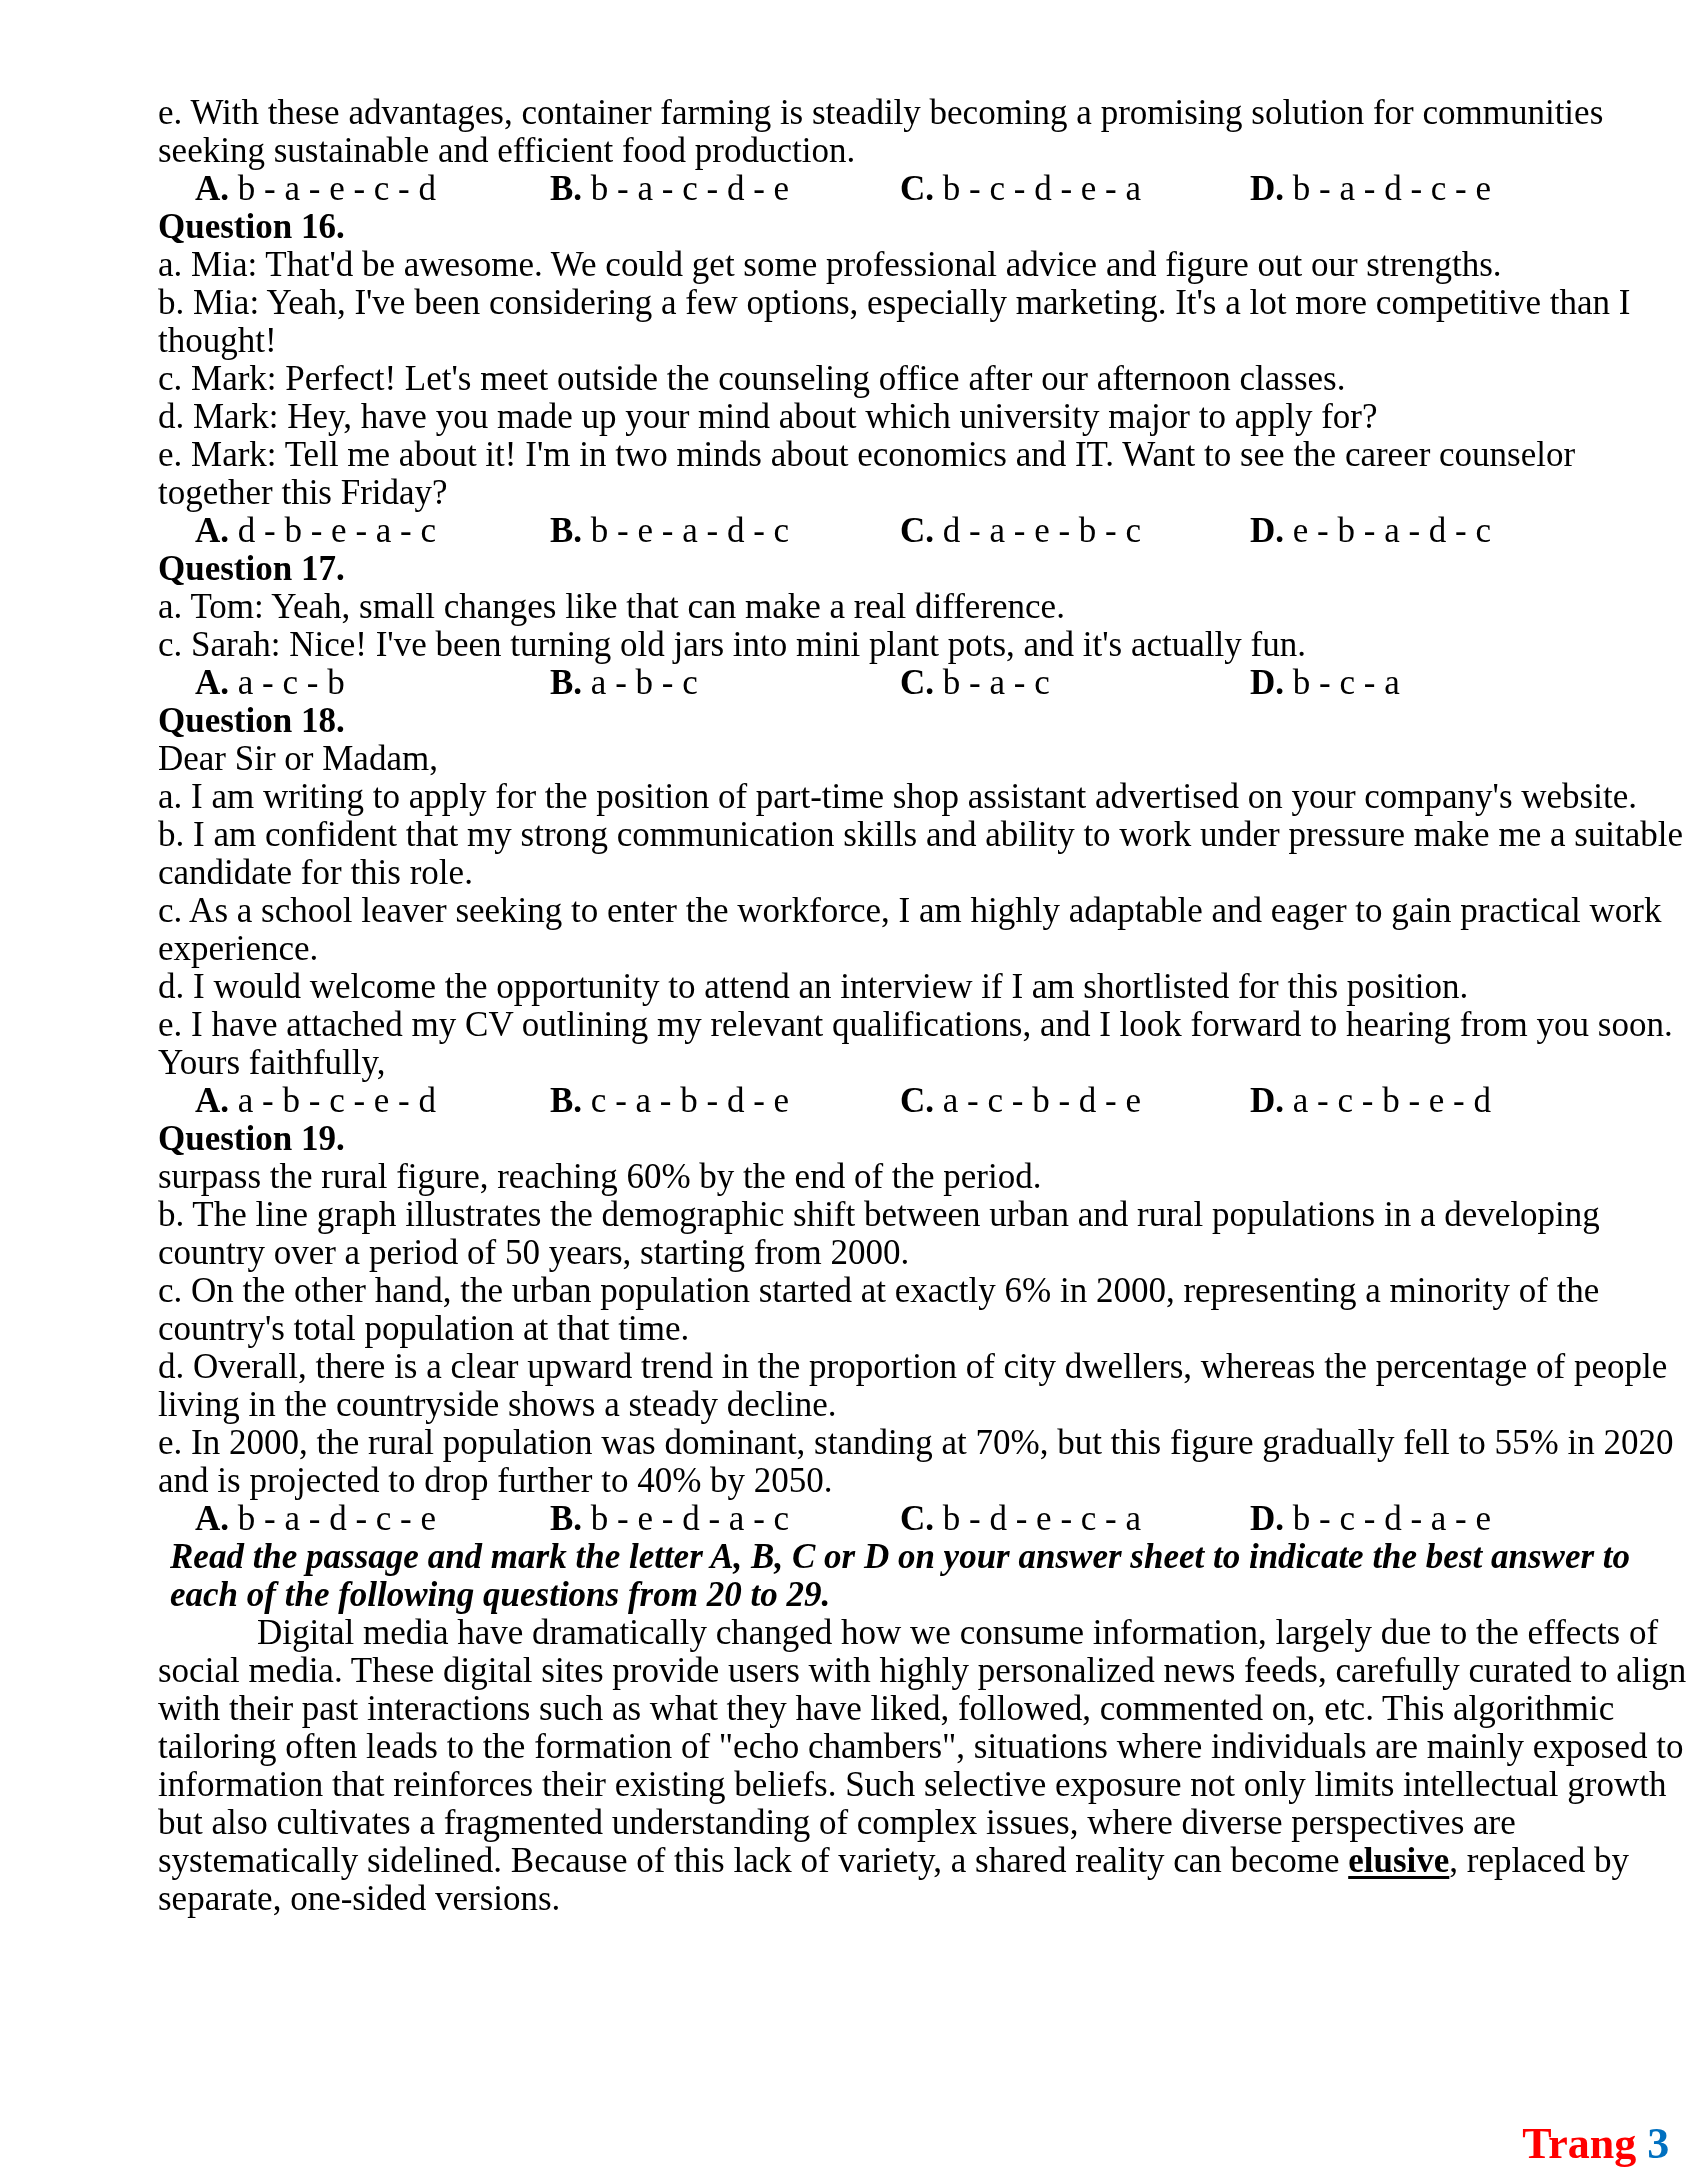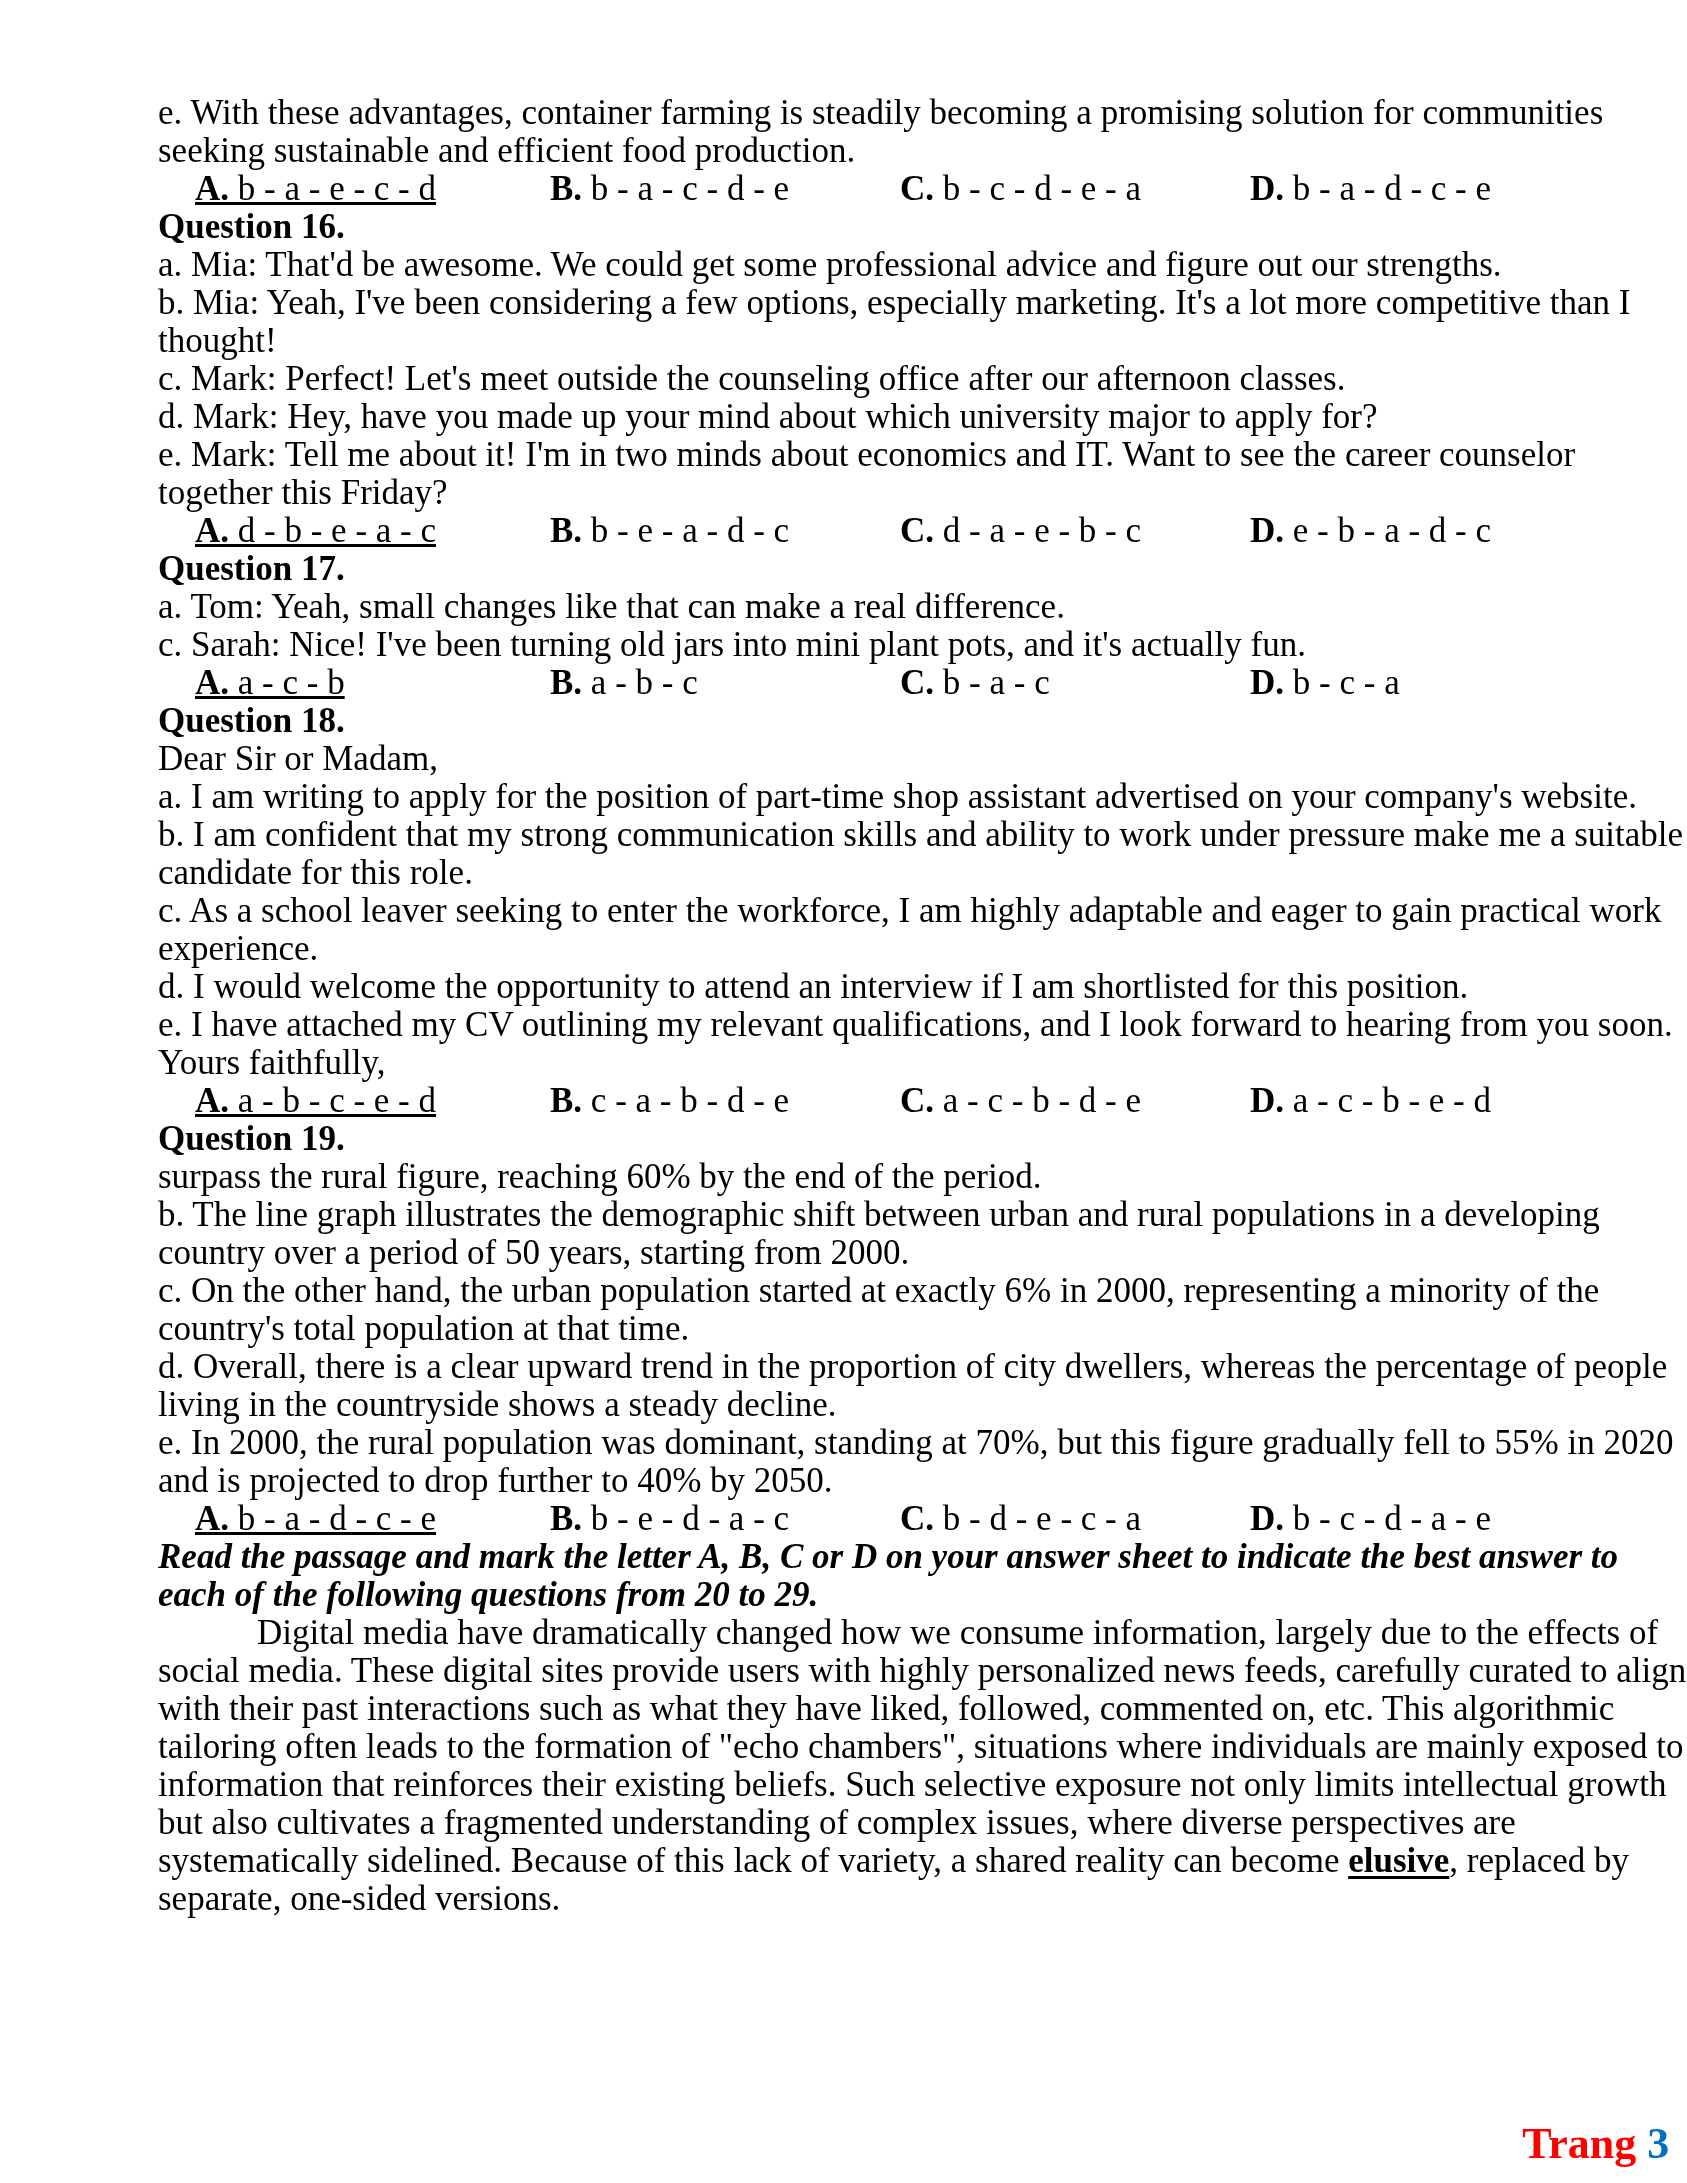--- a/index.html
+++ b/index.html
@@ -7,25 +7,25 @@
   .page {
     position: absolute; left: 158px; top: 94px; width: 1442px;
     font-family: "Liberation Serif", "DejaVu Serif", serif;
     font-size: 35px; line-height: 38px; color: #000;
   }
   .line { white-space: pre; display: block; height: 38px; }
   .q-title { font-weight: bold; }
   .opts { display: block; height: 38px; position: relative; white-space: pre; }
   .opt { position: absolute; top: 0; }
   .opt b { font-weight: bold; }
-  .opt:nth-child(1) { left: 37px; text-decoration: underline; }
+  .opt:nth-child(1) { left: 37px; }
   .opt:nth-child(2) { left: 392px; }
   .opt:nth-child(3) { left: 742px; }
   .opt:nth-child(4) { left: 1092px; }
-  .instr { font-weight: bold; font-style: italic; }
+  .instr { font-weight: bold; font-style: italic; margin-left: 12px; }
   .indent { padding-left: 99px; }
   .kw { font-weight: bold; text-decoration: underline; text-decoration-thickness: 2.6px; text-underline-offset: 4px; margin-top: 8px; }
   .footer {
     position: absolute; left: 1501px; top: 2084px;
     font-family: "Liberation Serif", "DejaVu Serif", serif;
     font-weight: bold; font-size: 44px; line-height: 40px; white-space: pre;
   }
 </style>
 </head>
 <body>

